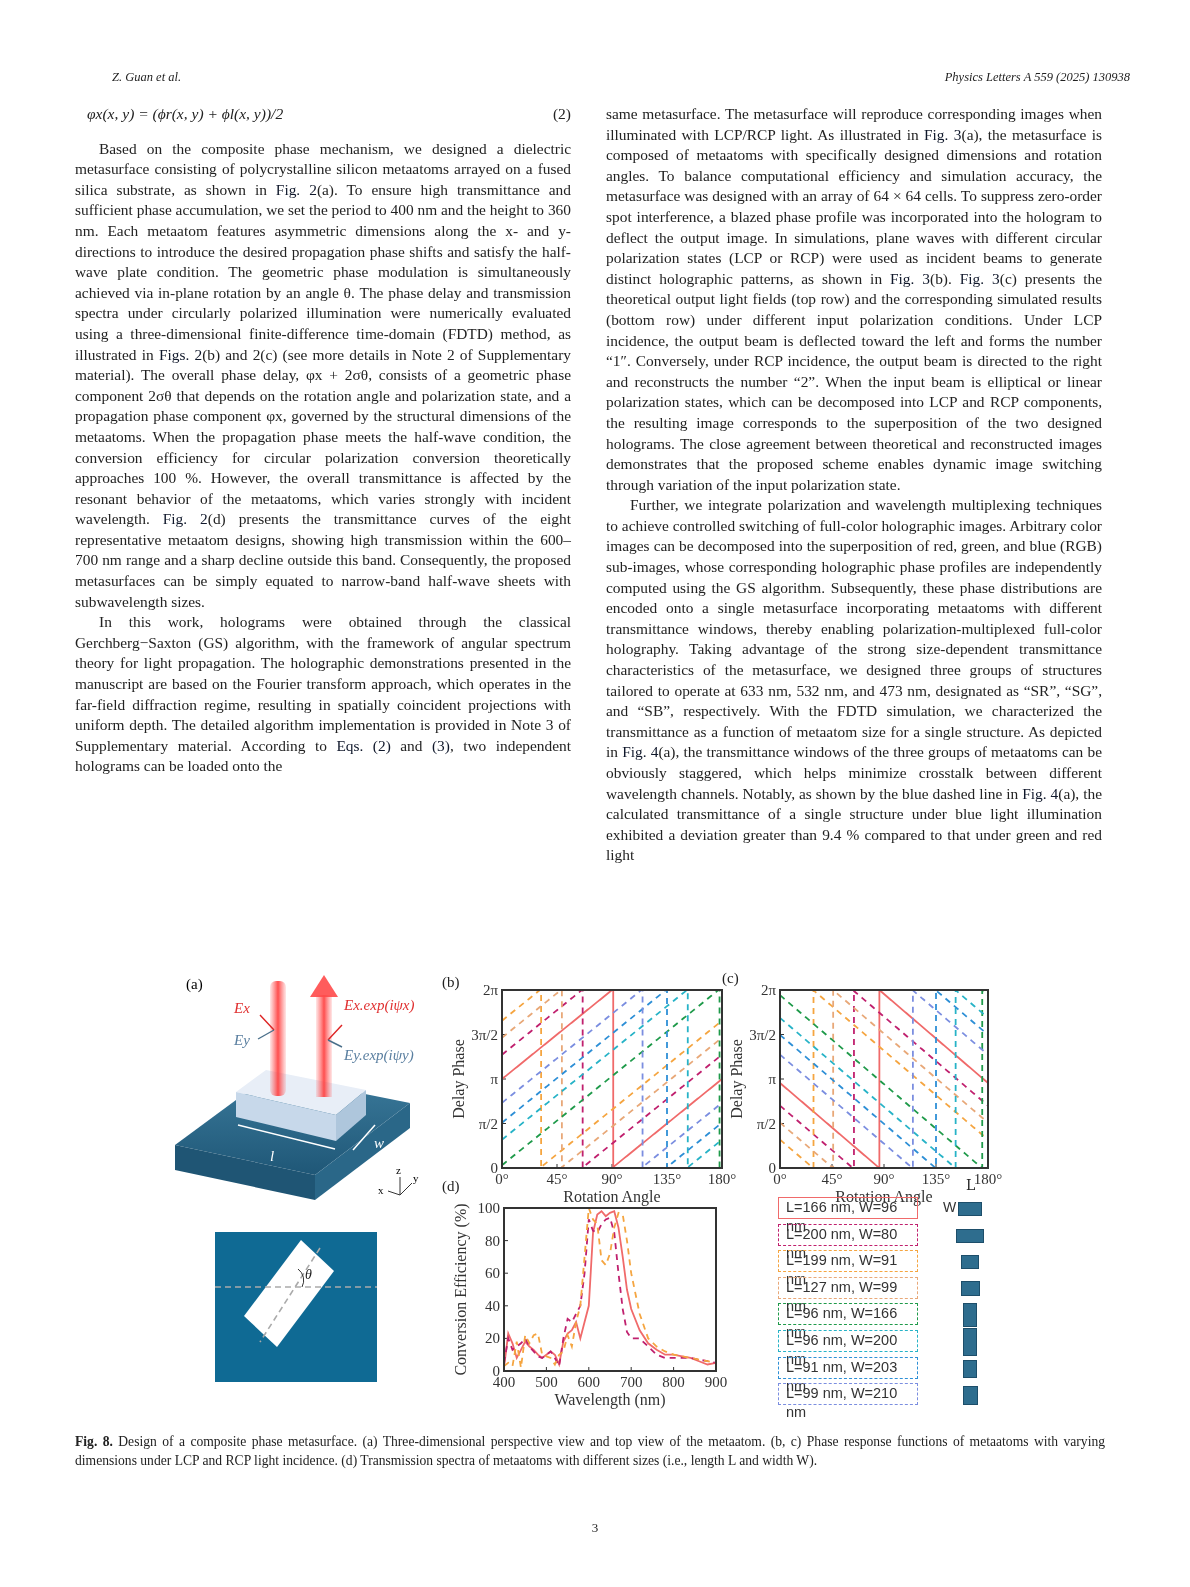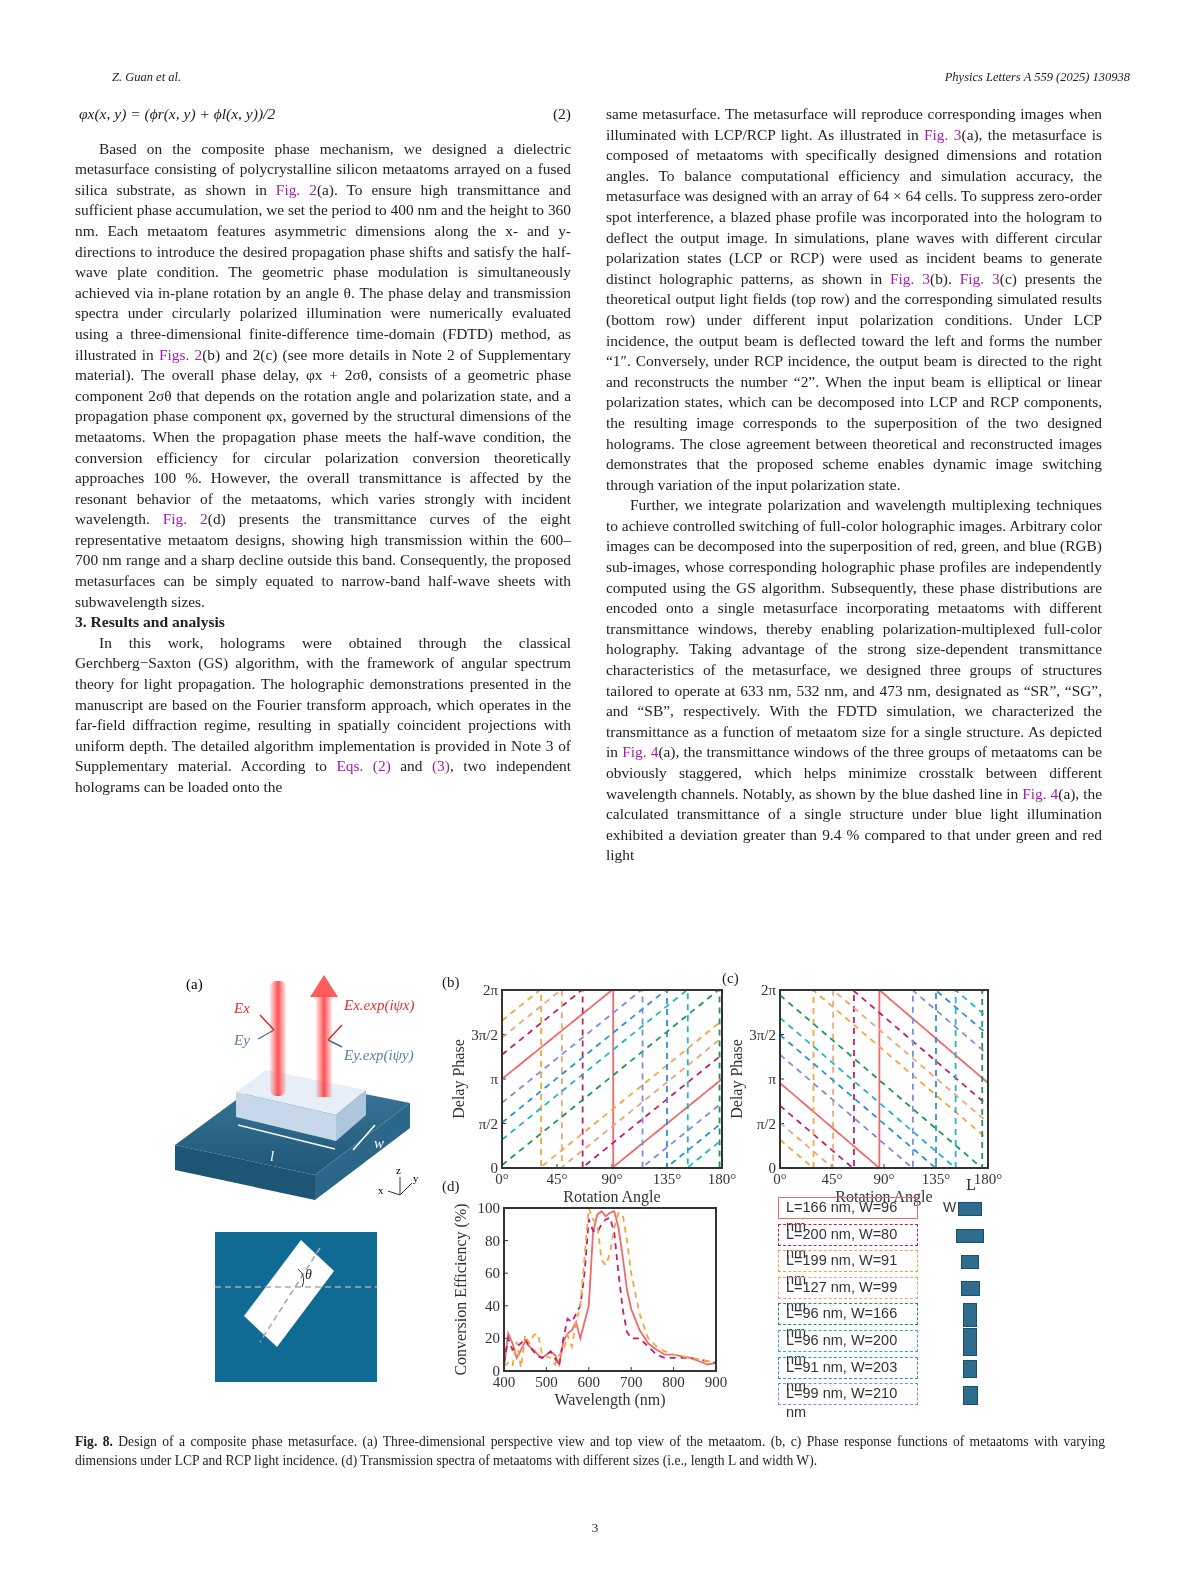--- a/index.html
+++ b/index.html
@@ -3,24 +3,24 @@
 <meta charset="utf-8">
 <style>
   html,body{margin:0;padding:0;background:#fff;}
   body{width:1190px;height:1587px;position:relative;font-family:"DejaVu Serif","Liberation Serif",serif;color:#222;overflow:hidden;}
   .running{position:absolute;top:70px;font-size:12.5px;font-style:italic;font-family:"Liberation Serif",serif;margin-left:37px;}
   .rh-left{left:75px;} .rh-right{right:60px;}
   .col{position:absolute;top:104px;width:496px;font-family:"Liberation Serif",serif;font-size:15.4px;line-height:20.6px;text-align:justify;}
   .col.left{left:75px;} .col.right{left:606px;}
   .col p{margin:0;text-indent:24px;}
   .col p.noind{text-indent:0;}
-  .eq{display:flex;justify-content:space-between;font-style:italic;margin:0 0 14px 4px;font-size:15.5px;}
+  .eq{display:flex;justify-content:space-between;font-style:italic;margin:0 0 14px 12px;font-size:15.5px;}
   .eq .num{font-style:normal;}
   .section{font-weight:bold;font-size:15.6px;margin:22px 0 22px 0;text-indent:0 !important;}
-  .link{color:#a21caf;}
+  .link{color:#0f172a;}
   .figure{position:absolute;left:170px;top:965px;width:860px;height:460px;}
   .caption{position:absolute;left:75px;top:1432px;width:1030px;font-family:"Liberation Serif",serif;font-size:13.6px;line-height:19px;text-align:justify;}
   .caption b{font-weight:bold;}
   .pagenum{position:absolute;top:1520px;left:0;width:1190px;text-align:center;font-size:13px;font-family:"Liberation Serif",serif;}
   svg text{font-family:"Liberation Serif",serif;}
   .legend{position:absolute;left:608px;top:232px;}
   .lg-item{position:relative;width:140px;height:22px;margin-bottom:4.6px;border:1.6px dashed;box-sizing:border-box;font-size:14.5px;line-height:19px;padding-left:7px;font-family:Liberation Sans, sans-serif;color:#333;}
   .lg-item.solid{border-style:solid;}
 </style>
 </head>
@@ -30,21 +30,20 @@
 <div class="running rh-right">Physics Letters A 559 (2025) 130938</div>
 
 <div class="col left">
   <div class="eq">
     <span>φx(x, y) = (ϕr(x, y) + ϕl(x, y))/2</span>
     <span class="num">(2)</span>
   </div>
   <p>
     <span>Based on the composite phase mechanism, we designed a dielectric metasurface consisting of polycrystalline silicon metaatoms arrayed on a fused silica substrate, as shown in </span><span class="link">Fig. 2</span><span>(a). To ensure high transmittance and sufficient phase accumulation, we set the period to 400 nm and the height to 360 nm. Each metaatom features asymmetric dimensions along the x- and y-directions to introduce the desired propagation phase shifts and satisfy the half-wave plate condition. The geometric phase modulation is simultaneously achieved via in-plane rotation by an angle θ. The phase delay and transmission spectra under circularly polarized illumination were numerically evaluated using a three-dimensional finite-difference time-domain (FDTD) method, as illustrated in </span><span class="link">Figs. 2</span><span>(b) and 2(c) (see more details in Note 2 of Supplementary material). The overall phase delay, φx + 2σθ, consists of a geometric phase component 2σθ that depends on the rotation angle and polarization state, and a propagation phase component φx, governed by the structural dimensions of the metaatoms. When the propagation phase meets the half-wave condition, the conversion efficiency for circular polarization conversion theoretically approaches 100 %. However, the overall transmittance is affected by the resonant behavior of the metaatoms, which varies strongly with incident wavelength. </span><span class="link">Fig. 2</span><span>(d) presents the transmittance curves of the eight representative metaatom designs, showing high transmission within the 600–700 nm range and a sharp decline outside this band. Consequently, the proposed metasurfaces can be simply equated to narrow-band half-wave sheets with subwavelength sizes.</span>
   </p>
-  <p class="section">3.  Results and analysis</p>
   <p>
     <span>In this work, holograms were obtained through the classical Gerchberg−Saxton (GS) algorithm, with the framework of angular spectrum theory for light propagation. The holographic demonstrations presented in the manuscript are based on the Fourier transform approach, which operates in the far-field diffraction regime, resulting in spatially coincident projections with uniform depth. The detailed algorithm implementation is provided in Note 3 of Supplementary material. According to </span><span class="link">Eqs. (2)</span><span> and </span><span class="link">(3)</span><span>, two independent holograms can be loaded onto the</span>
   </p>
 </div>
 
 <div class="col right">
   <p class="noind">
     <span>same metasurface. The metasurface will reproduce corresponding images when illuminated with LCP/RCP light. As illustrated in </span><span class="link">Fig. 3</span><span>(a), the metasurface is composed of metaatoms with specifically designed dimensions and rotation angles. To balance computational efficiency and simulation accuracy, the metasurface was designed with an array of 64 × 64 cells. To suppress zero-order spot interference, a blazed phase profile was incorporated into the hologram to deflect the output image. In simulations, plane waves with different circular polarization states (LCP or RCP) were used as incident beams to generate distinct holographic patterns, as shown in </span><span class="link">Fig. 3</span><span>(b). </span><span class="link">Fig. 3</span><span>(c) presents the theoretical output light fields (top row) and the corresponding simulated results (bottom row) under different input polarization conditions. Under LCP incidence, the output beam is deflected toward the left and forms the number “1″. Conversely, under RCP incidence, the output beam is directed to the right and reconstructs the number “2”. When the input beam is elliptical or linear polarization states, which can be decomposed into LCP and RCP components, the resulting image corresponds to the superposition of the two designed holograms. The close agreement between theoretical and reconstructed images demonstrates that the proposed scheme enables dynamic image switching through variation of the input polarization state.</span>
   </p>
   <p>

